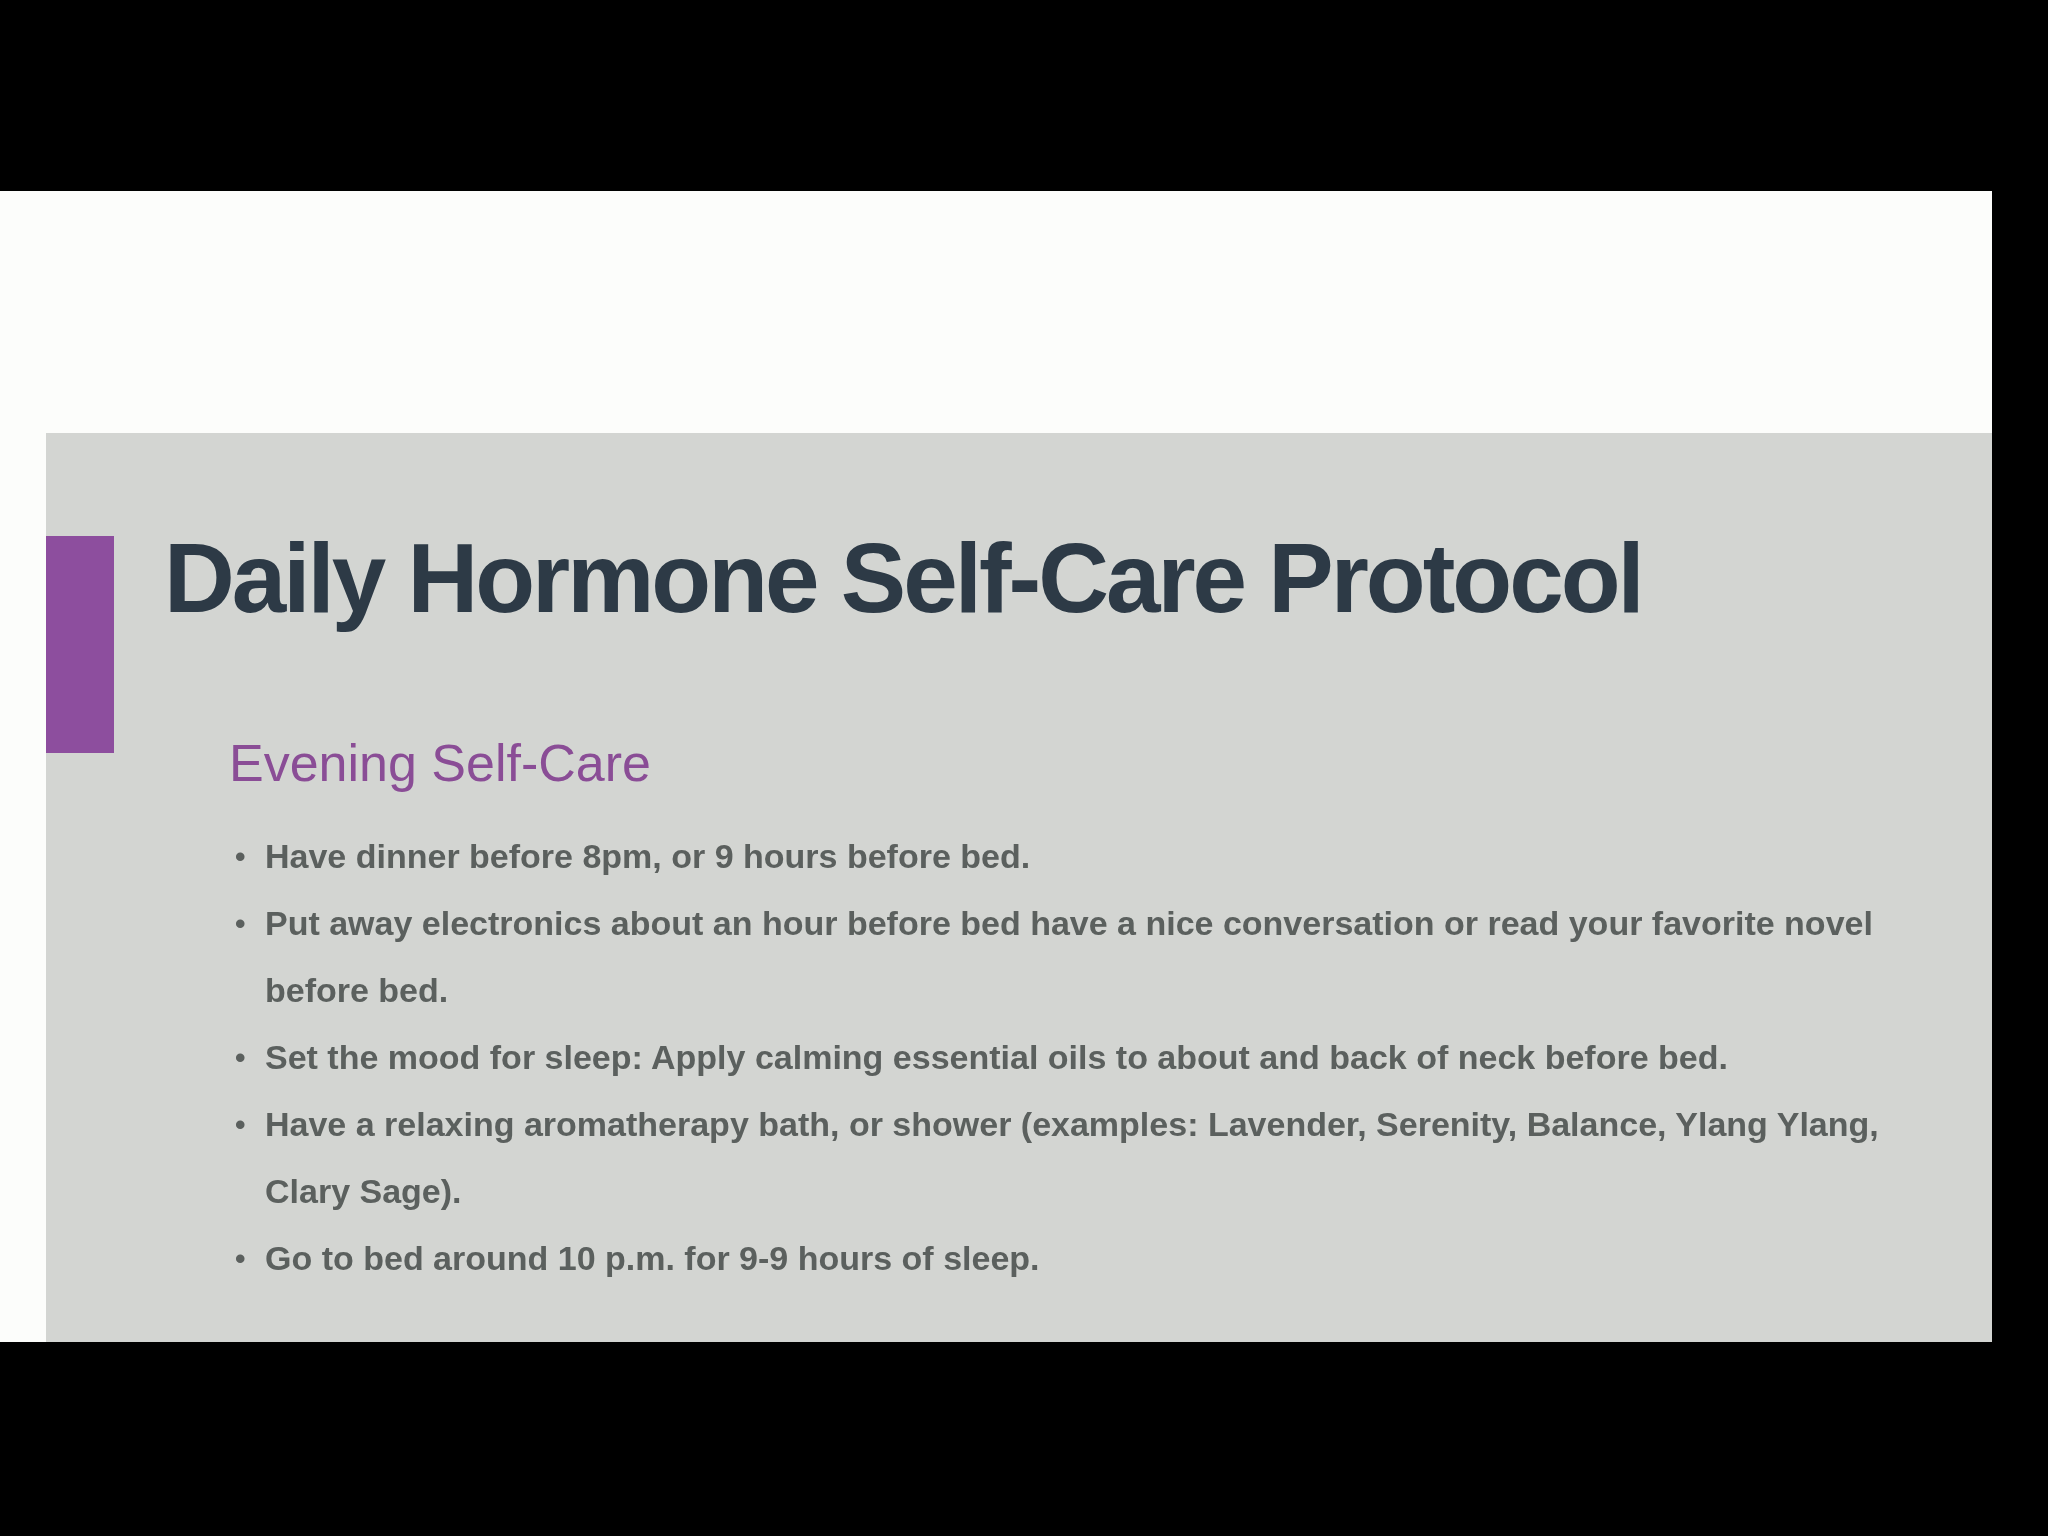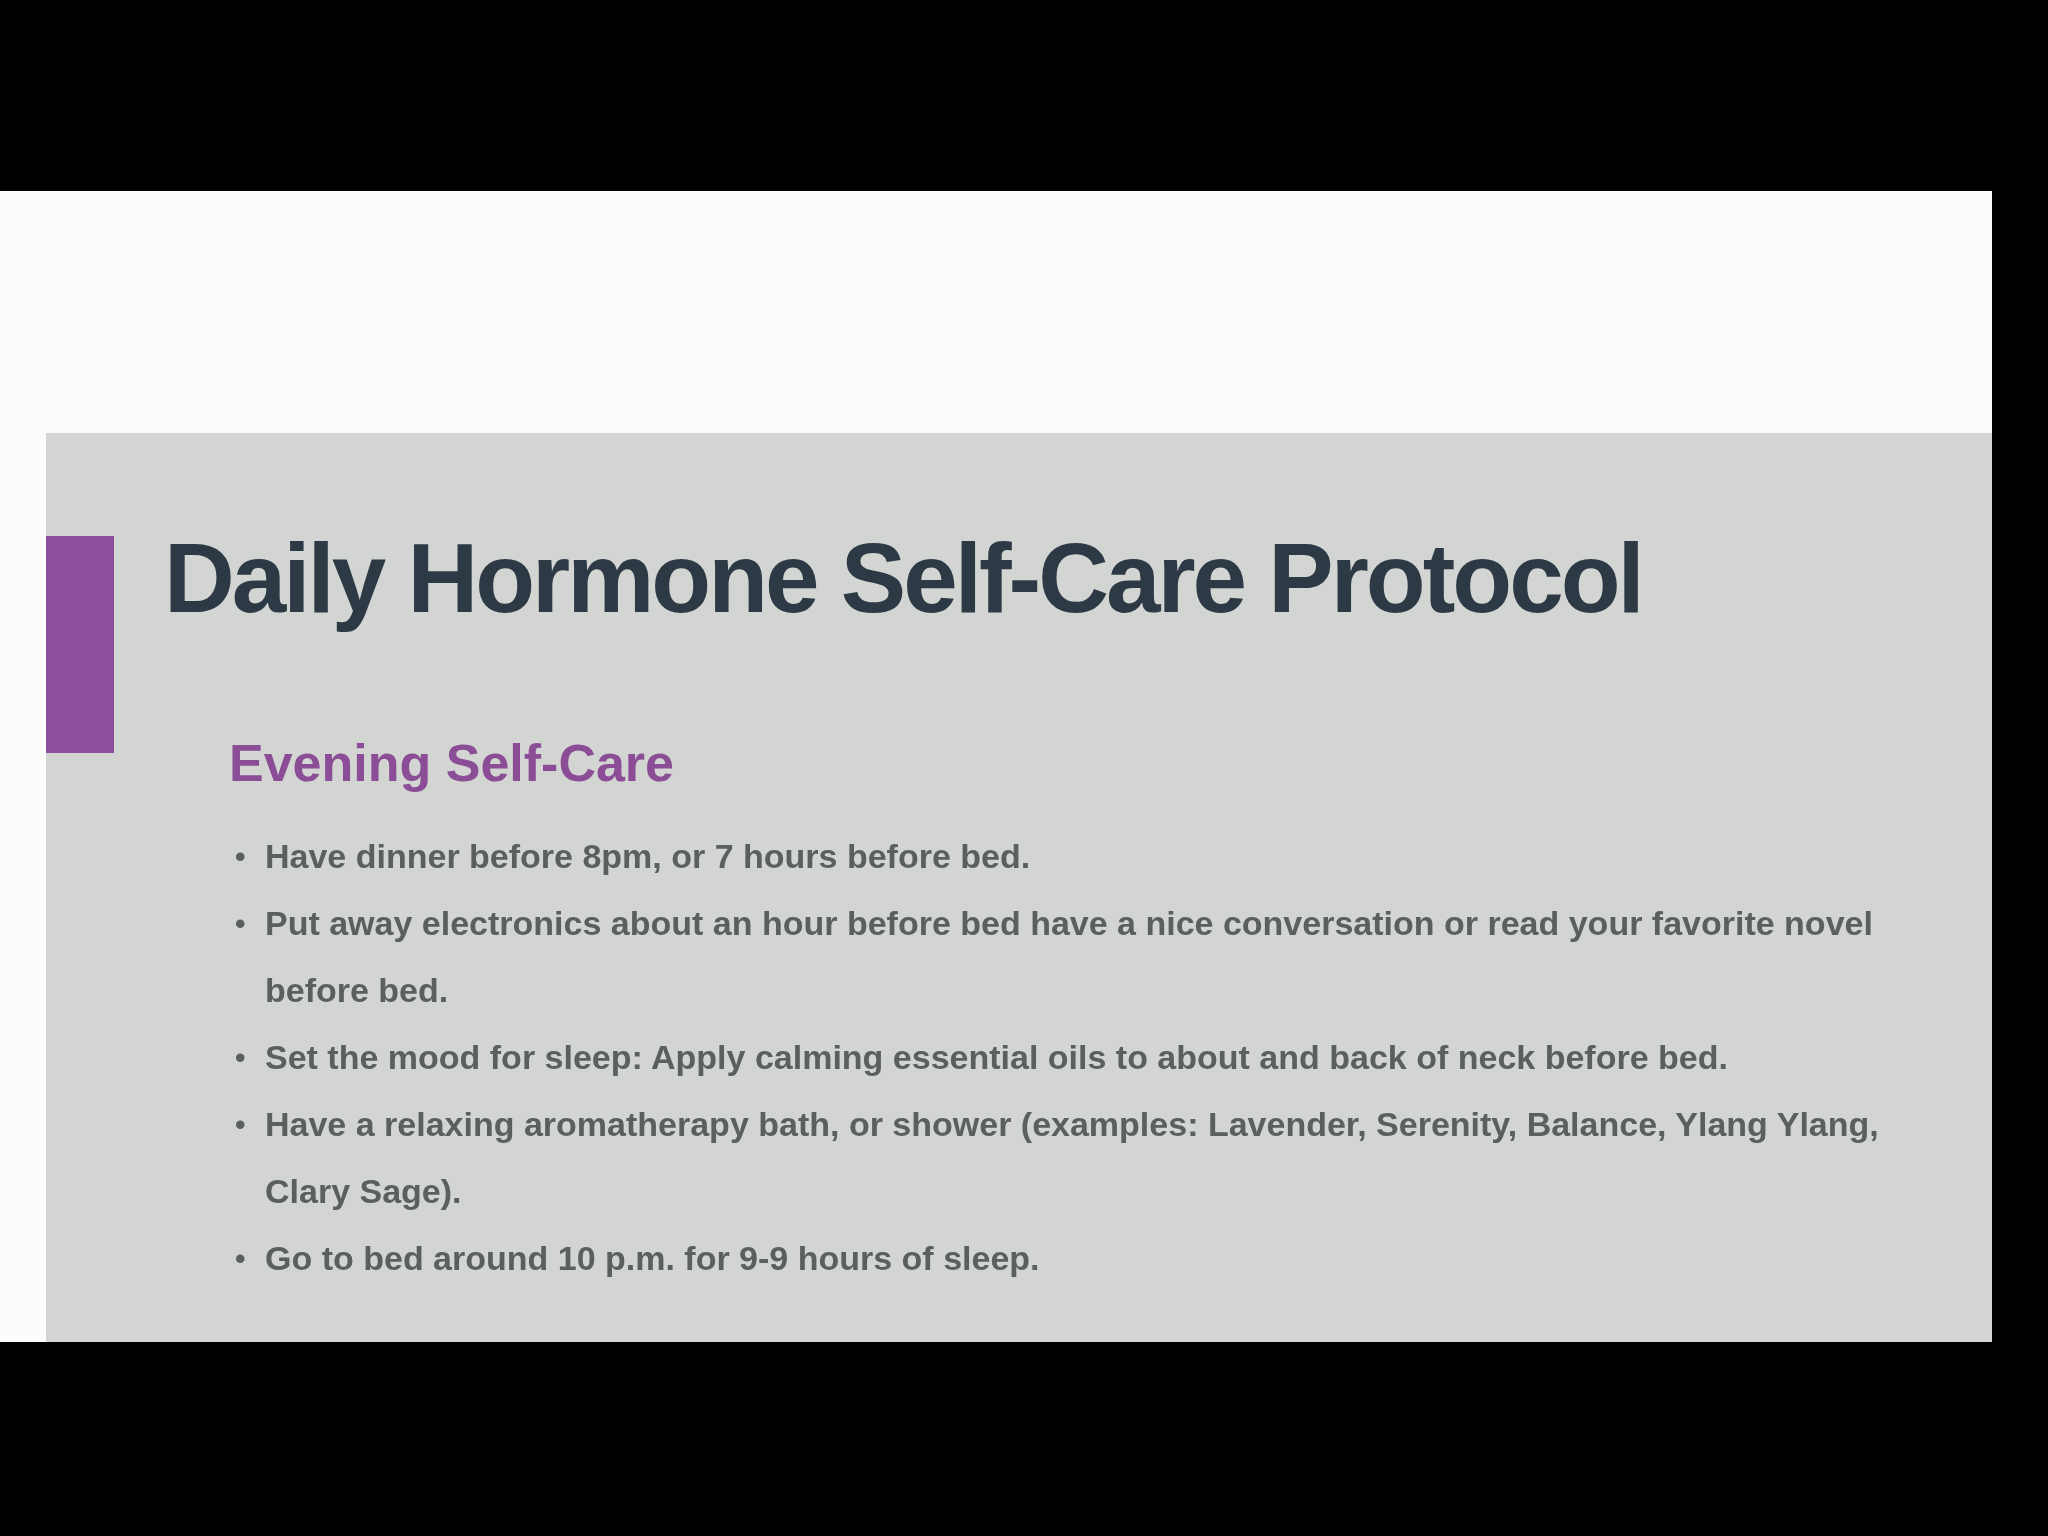--- a/index.html
+++ b/index.html
@@ -23,21 +23,21 @@
     position:absolute;left:0;top:103px;width:68px;height:217px;
     background:var(--accent-purple,#8d4e9e);
   }
   .slide-title{
     position:absolute;left:118px;top:90px;margin:0;
     font-size:98px;line-height:110px;font-weight:bold;
     letter-spacing:-3px;color:var(--title-dark,#2d3a46);white-space:nowrap;
   }
   .section-heading{
     position:absolute;left:183px;top:301px;margin:0;
-    font-size:52px;line-height:58px;font-weight:bold;
+    font-size:52px;line-height:58px;font-weight:normal;
     color:var(--heading-purple,#8a4d96);white-space:nowrap;
   }
   .bullets{
     position:absolute;left:189px;top:390px;width:1660px;
     margin:0;padding:0;list-style:none;
   }
   .bullets li{
     position:relative;padding-left:30px;
     font-size:34px;line-height:67px;font-weight:bold;
     color:var(--body-text,#5b605e);
@@ -104,21 +104,21 @@
     <div class="slide">
       <div class="accent-bar"></div>
 
       <h1 class="slide-title">Daily Hormone Self-Care Protocol</h1>
 
       <h2 class="section-heading">Evening Self-Care</h2>
 
       <ul class="bullets">
         <li>
           <span class="dot">•</span>
-          <span>Have dinner before 8pm, or 7 hours before bed.</span>
+          <span>Have dinner before 8pm, or 9 hours before bed.</span>
         </li>
         <li>
           <span class="dot">•</span>
           <span>Put away electronics about an hour before bed have a nice conversation or read your favorite novel before bed.</span>
         </li>
         <li>
           <span class="dot">•</span>
           <span>Set the mood for sleep: Apply calming essential oils to about and back of neck before bed.</span>
         </li>
         <li>

